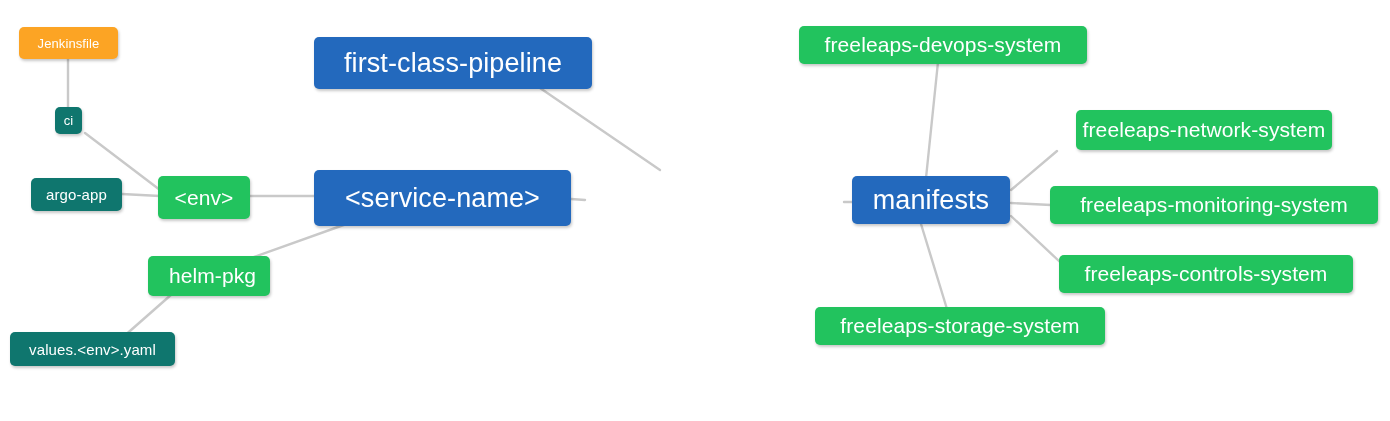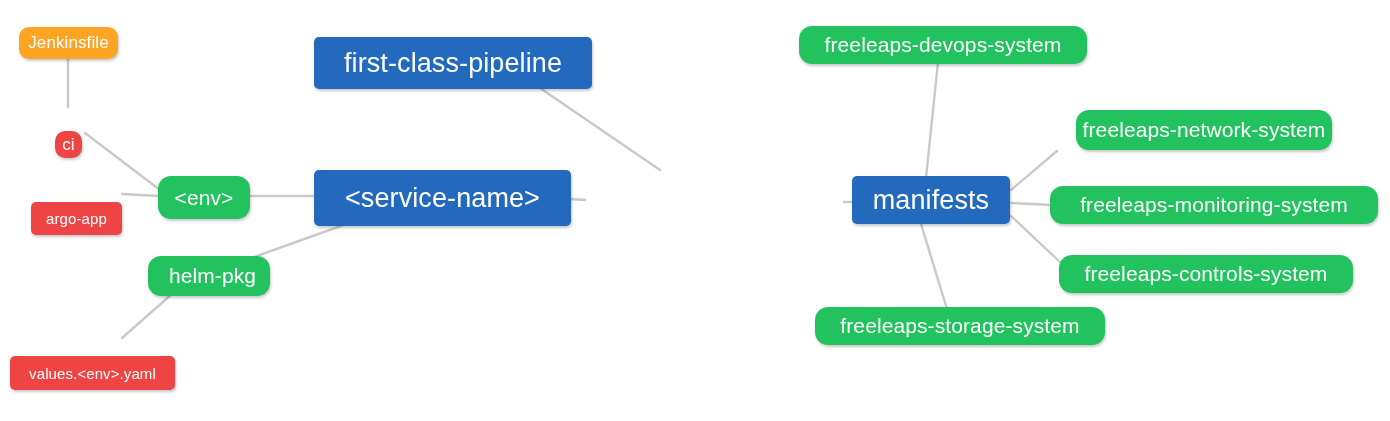--- a/index.html
+++ b/index.html
@@ -42,26 +42,26 @@
   }
   .mm-node.root {
     border-radius: 2px;
     background: #3b3734;
     font-size: 30px;
     box-shadow: 2px 3px 4px rgba(0,0,0,0.25);
   }
   .mm-node.blue      { background: #2369bd; justify-content: center; }
   .mm-node.green     { background: #22c35e; }
   .mm-node.orange    { background: #fca424; }
-  .mm-node.red       { background: #ef4444; margin-top: 24px; }
+  .mm-node.red       { background: #0f766e; }
 
   .sz-xl  { font-size: 27px; }
-  .sz-md  { font-size: 21px; border-radius: 13px; }
+  .sz-md  { font-size: 21px; }
   .sz-xs  { font-size: 15px; }
-  .sz-xxs { font-size: 17px; border-radius: 10px; }
+  .sz-xxs { font-size: 13px; }
 </style>
 </head>
 <body>
 
 <div id="mindmap-canvas">
 
   <svg id="edge-layer" viewBox="0 0 1390 421" width="1390" height="421" xmlns="http://www.w3.org/2000/svg">
     <g fill="none" stroke="#c9c9c9" stroke-width="2.4" stroke-linecap="round">
       <line x1="68" y1="59" x2="68" y2="107"></line>
       <line x1="85" y1="133" x2="160" y2="190"></line>

